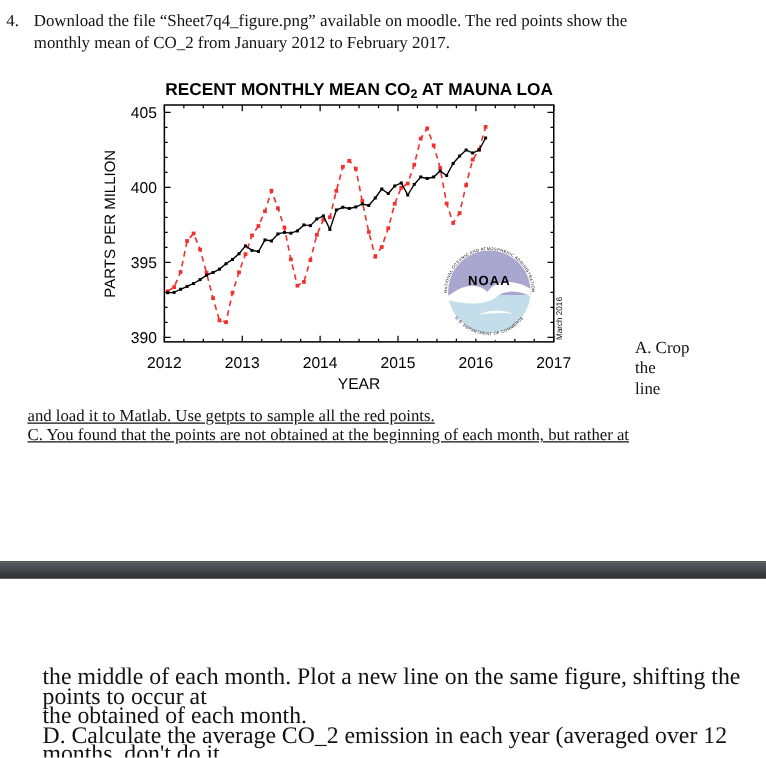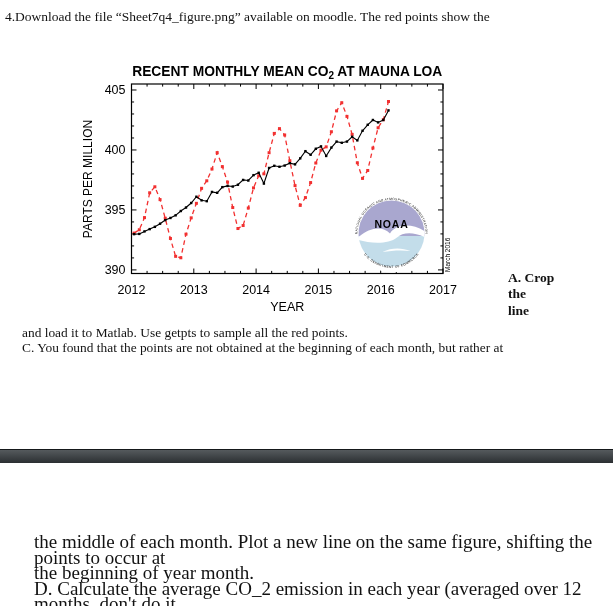--- a/index.html
+++ b/index.html
@@ -3,39 +3,40 @@
 <meta charset="utf-8">
 <style>
   html,body{margin:0;padding:0;}
   body{
     width:613px;height:606px;position:relative;background:#ffffff;
     font-family:"Liberation Serif", serif;color:#121212;overflow:hidden;
   }
   .para{position:absolute;}
   .q4{left:5px;top:8px;font-size:13.5px;line-height:17px;width:590px;}
   .qnum{position:absolute;left:0;top:0;}
-  .qtext{margin-left:10px;}
-  .mid{left:22px;top:325px;font-size:13.4px;line-height:15.2px;width:575px;}
-  .side{left:508px;top:270px;font-size:13.5px;line-height:16.4px;width:100px;font-weight:bold;}
+  .qtext{margin-left:22px;}
+  .mid{left:22px;top:325px;font-size:13.4px;line-height:15.2px;width:575px;text-decoration:underline;}
+  .side{left:508px;top:270px;font-size:13.5px;line-height:16.4px;width:100px;}
   .bottom{left:34px;top:534px;font-size:19px;line-height:15.5px;width:575px;}
   .page-separator{
     position:absolute;left:0;top:449px;width:613px;height:14px;
     background:linear-gradient(#555a5d,#2b2f32);
     border-top:1px solid #15181a;box-sizing:border-box;
   }
   #chart-svg{position:absolute;left:78px;top:56px;width:385px;height:264px;}
   #chart-svg text{font-family:"Liberation Sans", sans-serif;fill:#000;}
 </style>
 </head>
 <body>
 
 <div class="para q4">
   <span class="qnum">4.</span>
   <div class="qtext">
       <div>Download the file “Sheet7q4_figure.png” available on moodle. The red points show the</div>
+      <div>monthly mean of CO_2 from January 2012 to February 2017.</div>
     </div>
 </div>
 
 <svg id="chart-svg" viewBox="78 56 385 264" aria-label="chart">
     <g>
       <rect x="131.5" y="84" width="311.5" height="189.5" fill="none" stroke="#000" stroke-width="1.2"></rect>
       <line x1="131.5" y1="269.90189873417705" x2="136.5" y2="269.90189873417705" stroke="#000" stroke-width="1"></line>
       <line x1="443" y1="269.90189873417705" x2="438" y2="269.90189873417705" stroke="#000" stroke-width="1"></line>
       <text x="125.5" y="274.10189873417704" text-anchor="end" font-size="12.5">390</text>
       <line x1="131.5" y1="257.90822784810115" x2="134.1" y2="257.90822784810115" stroke="#000" stroke-width="1"></line>
@@ -256,15 +257,15 @@
 
 <div class="para mid">
     <div>and load it to Matlab. Use getpts to sample all the red points.</div>
     <div>C. You found that the points are not obtained at the beginning of each month, but rather at</div>
   </div>
 
 <div class="page-separator"></div>
 
 <div class="para bottom">
     <div>the middle of each month. Plot a new line on the same figure, shifting the points to occur at</div>
-    <div>the beginning of year month.</div>
+    <div>the obtained of each month.</div>
     <div>D. Calculate the average CO_2 emission in each year (averaged over 12 months, don't do it</div>
   </div>
 
 </body></html>

